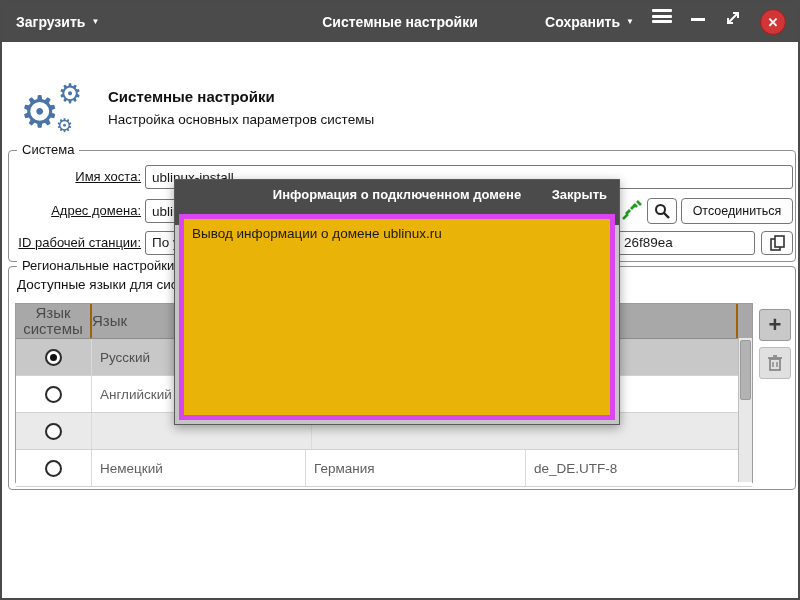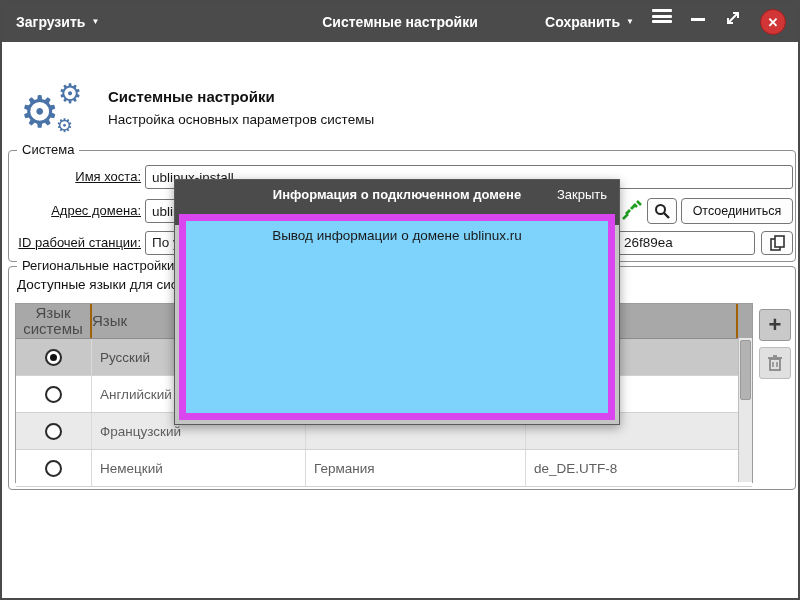--- a/index.html
+++ b/index.html
@@ -89,23 +89,23 @@
             display:flex;align-items:center;justify-content:center;cursor:pointer;}
   .add-btn{left:750px;top:42px;background:#c9c9c9;border:1px solid #979797;
            font-size:22px;font-weight:bold;color:#3c3c3c;}
   .del-btn{left:750px;top:80px;background:#e0e0e0;border:1px solid #bcbcbc;}
 
   
   .modal{position:absolute;left:172px;top:177px;width:446px;height:246px;z-index:10;
          border:1px solid #5a5a5a;box-shadow:0 3px 10px rgba(0,0,0,.35);background:#c4c4c4;box-sizing:border-box;}
   .modal-tb{position:absolute;left:0;top:0;right:0;height:45px;background:#4b4b4b;color:#fff;}
   .modal-title{position:absolute;left:0;right:0;top:7px;text-align:center;font-size:13px;font-weight:bold;}
-  .modal-close{position:absolute;right:12px;top:7px;font-size:13px;font-weight:normal;cursor:pointer;}
-  .modal-body{position:absolute;left:4px;right:4px;top:34px;bottom:4px;background:#7dd3fc;
-              border:7px solid #d946ef;box-sizing:border-box;text-align:center;}
+  .modal-close{position:absolute;right:12px;top:7px;font-size:13px;font-weight:bold;cursor:pointer;}
+  .modal-body{position:absolute;left:4px;right:4px;top:34px;bottom:4px;background:#eab308;
+              border:5px solid #d946ef;box-sizing:border-box;}
   .modal-text{padding:7px 8px;font-size:13.5px;color:#1a1a1a;}
 </style>
 </head>
 <body>
 
 <div id="app">
 
   <div class="titlebar">
     <div class="tb-left">
       <span>Загрузить</span>
@@ -212,21 +212,20 @@
             <span class="radio"></span>
           </div>
         <div class="c c2">Английский</div>
         <div class="c c3"></div>
         <div class="c c4"></div>
       </div>
       <div class="trow alt">
         <div class="c c1">
             <span class="radio"></span>
           </div>
-        <div class="c c2">Французский</div>
         <div class="c c3"></div>
         <div class="c c4"></div>
       </div>
       <div class="trow">
         <div class="c c1">
             <span class="radio"></span>
           </div>
         <div class="c c2">Немецкий</div>
         <div class="c c3">Германия</div>
         <div class="c c4">de_DE.UTF-8</div>

